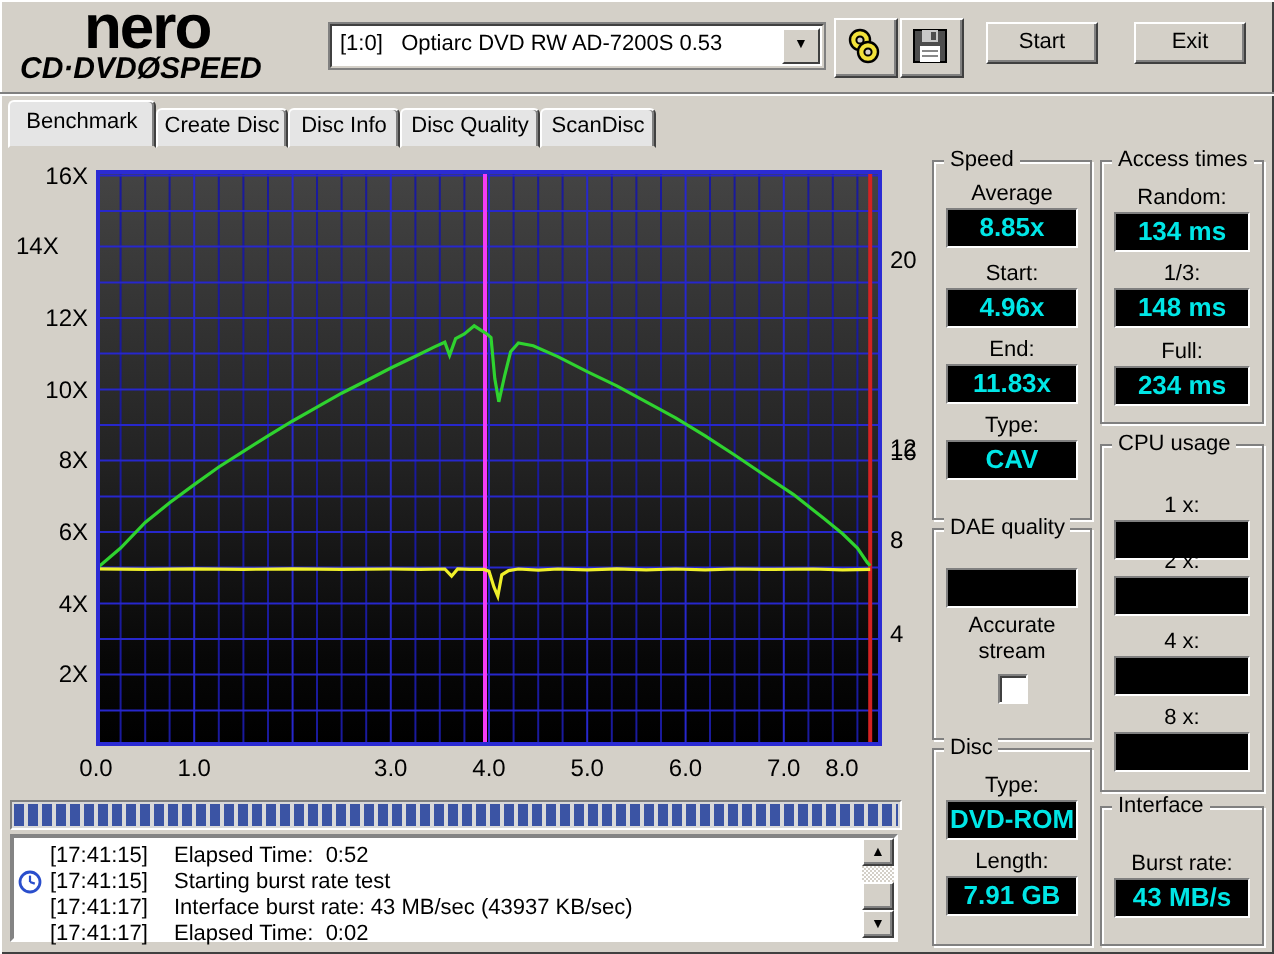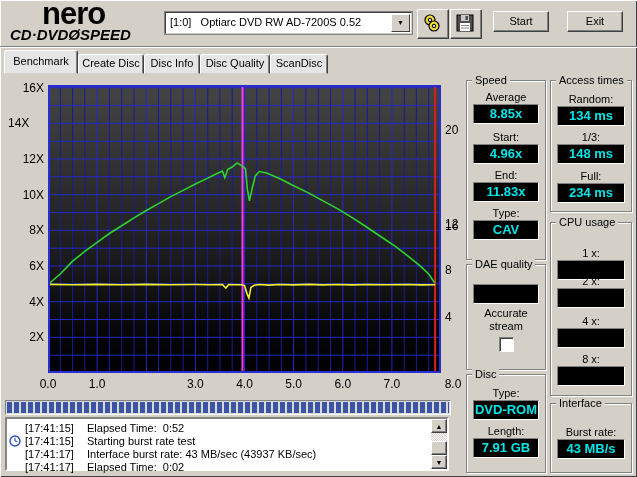--- a/index.html
+++ b/index.html
@@ -57,21 +57,21 @@
 <body>
 
 <div id="win">
 
   <div id="logo">
     <div class="l1">nero</div>
     <div class="l2"><span>CD·DVD</span><span>Ø</span><span>SPEED</span></div>
   </div>
 
   <div class="combo">
-    <span class="txt">[1:0]   Optiarc DVD RW AD-7200S 0.52</span>
+    <span class="txt">[1:0]   Optiarc DVD RW AD-7200S 0.53</span>
     <span class="drop"><span>▼</span></span>
   </div>
 
   <div class="toolbtn" style="left:417px;">
     <svg width="20" height="20" viewBox="0 0 20 20">
       <circle cx="8" cy="7" r="5" fill="#f2e23a" stroke="#000" stroke-width="1.2"></circle>
       <circle cx="8" cy="7" r="1.8" fill="#d4d0c8" stroke="#000" stroke-width="1"></circle>
       <circle cx="12" cy="13" r="5" fill="#f2e23a" stroke="#000" stroke-width="1.2"></circle>
       <circle cx="12" cy="13" r="1.8" fill="#d4d0c8" stroke="#000" stroke-width="1"></circle>
     </svg>
@@ -177,21 +177,21 @@
       <div class="tick" style="left: 445px; width: 24px; top: 263.461px;">8</div>
       <div class="tick" style="left: 445px; width: 24px; top: 310.362px;">4</div>
       <div class="tick" style="left: 35px; width: 26px; text-align: center; top: 377px;">0.0</div>
       <div class="tick" style="left: 84.125px; width: 26px; text-align: center; top: 377px;">1.0</div>
       <div class="tick" style="left: 133.25px; width: 26px; text-align: right; top: 377px; margin-top: 40px;">2.0</div>
       <div class="tick" style="left: 182.375px; width: 26px; text-align: center; top: 377px;">3.0</div>
       <div class="tick" style="left: 231.5px; width: 26px; text-align: center; top: 377px;">4.0</div>
       <div class="tick" style="left: 280.625px; width: 26px; text-align: center; top: 377px;">5.0</div>
       <div class="tick" style="left: 329.75px; width: 26px; text-align: center; top: 377px;">6.0</div>
       <div class="tick" style="left: 378.875px; width: 26px; text-align: center; top: 377px;">7.0</div>
-      <div class="tick" style="left: 440px; width: 26px; text-align: center; top: 377px;">8.0</div>
+      <div class="tick" style="left: 408px; width: 26px; text-align: center; top: 377px;">8.0</div>
     </div>
 
   <div class="panel" style="left:466px;top:80px;width:78px;height:178px;">
     <span class="legend">Speed</span>
     <div class="pfield" style="top:10px;">
         <div class="plabel">Average</div>
         <div class="lcd">8.85x</div>
       </div>
     <div class="pfield" style="top:50px;">
         <div class="plabel">Start:</div>

